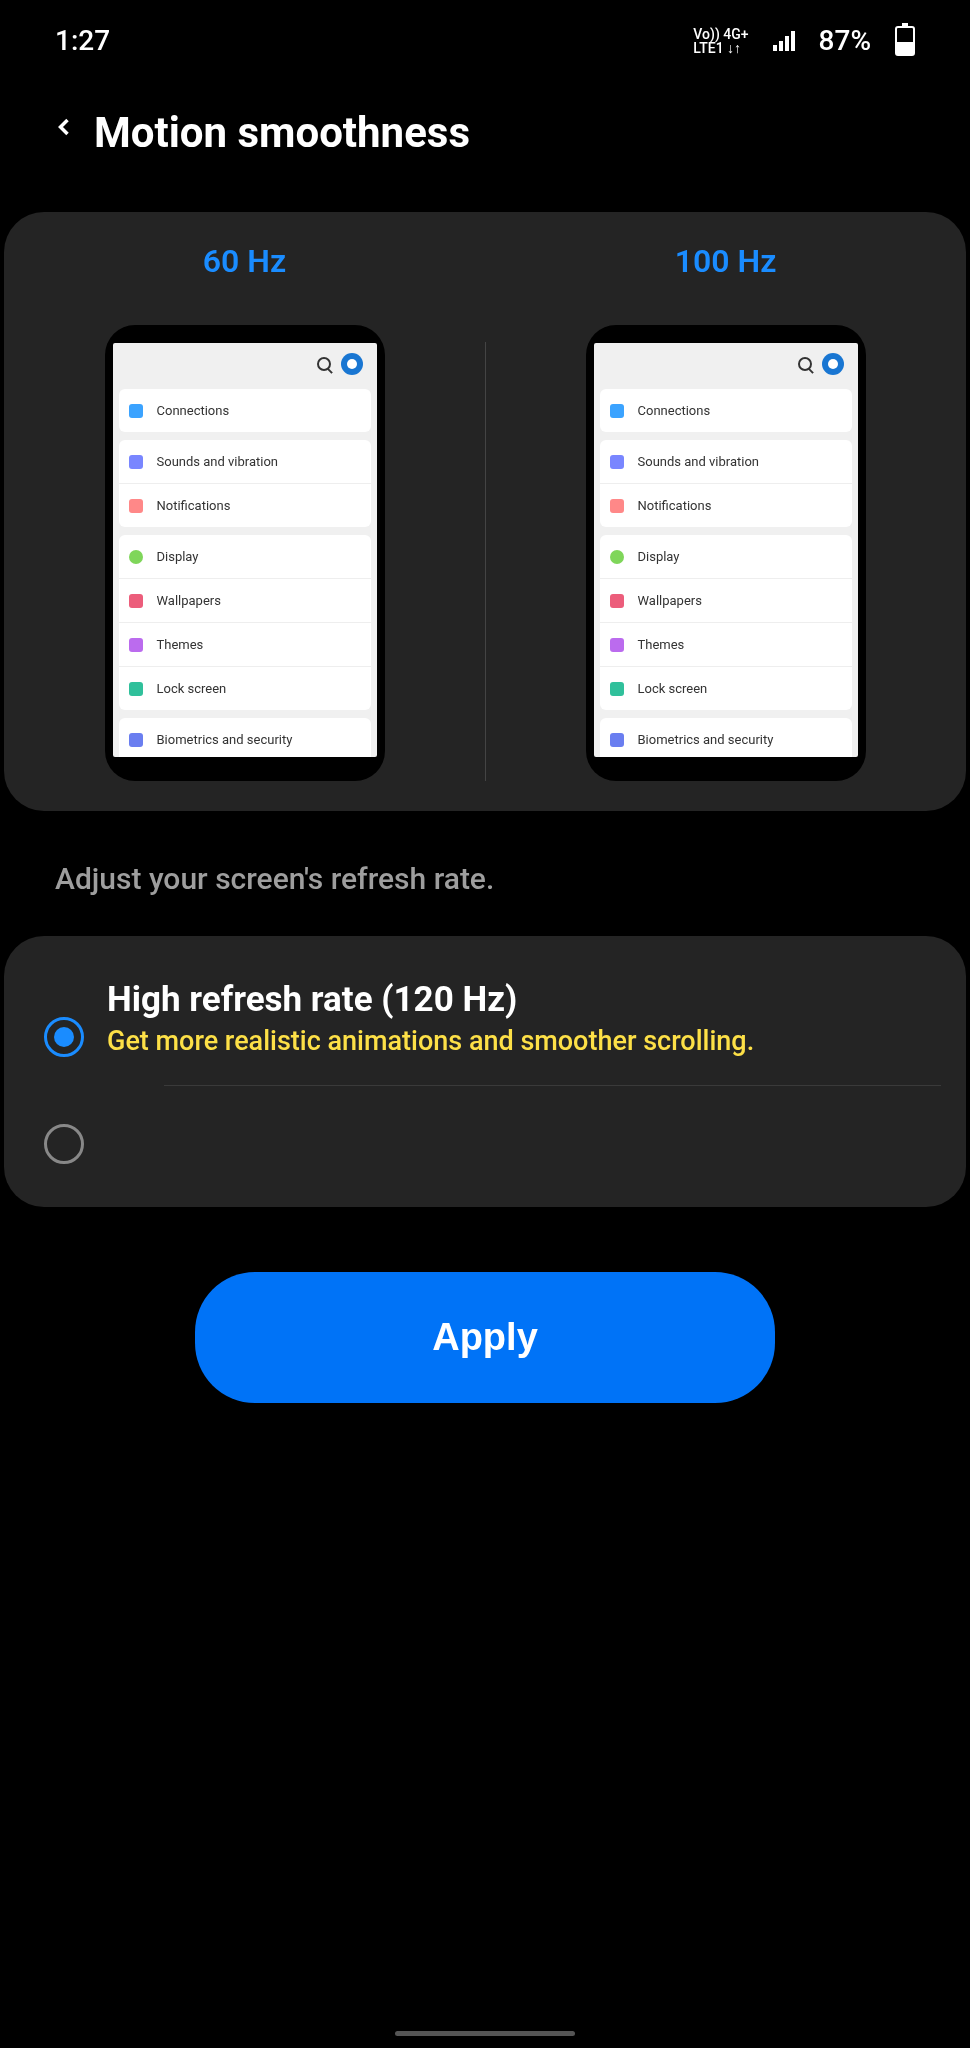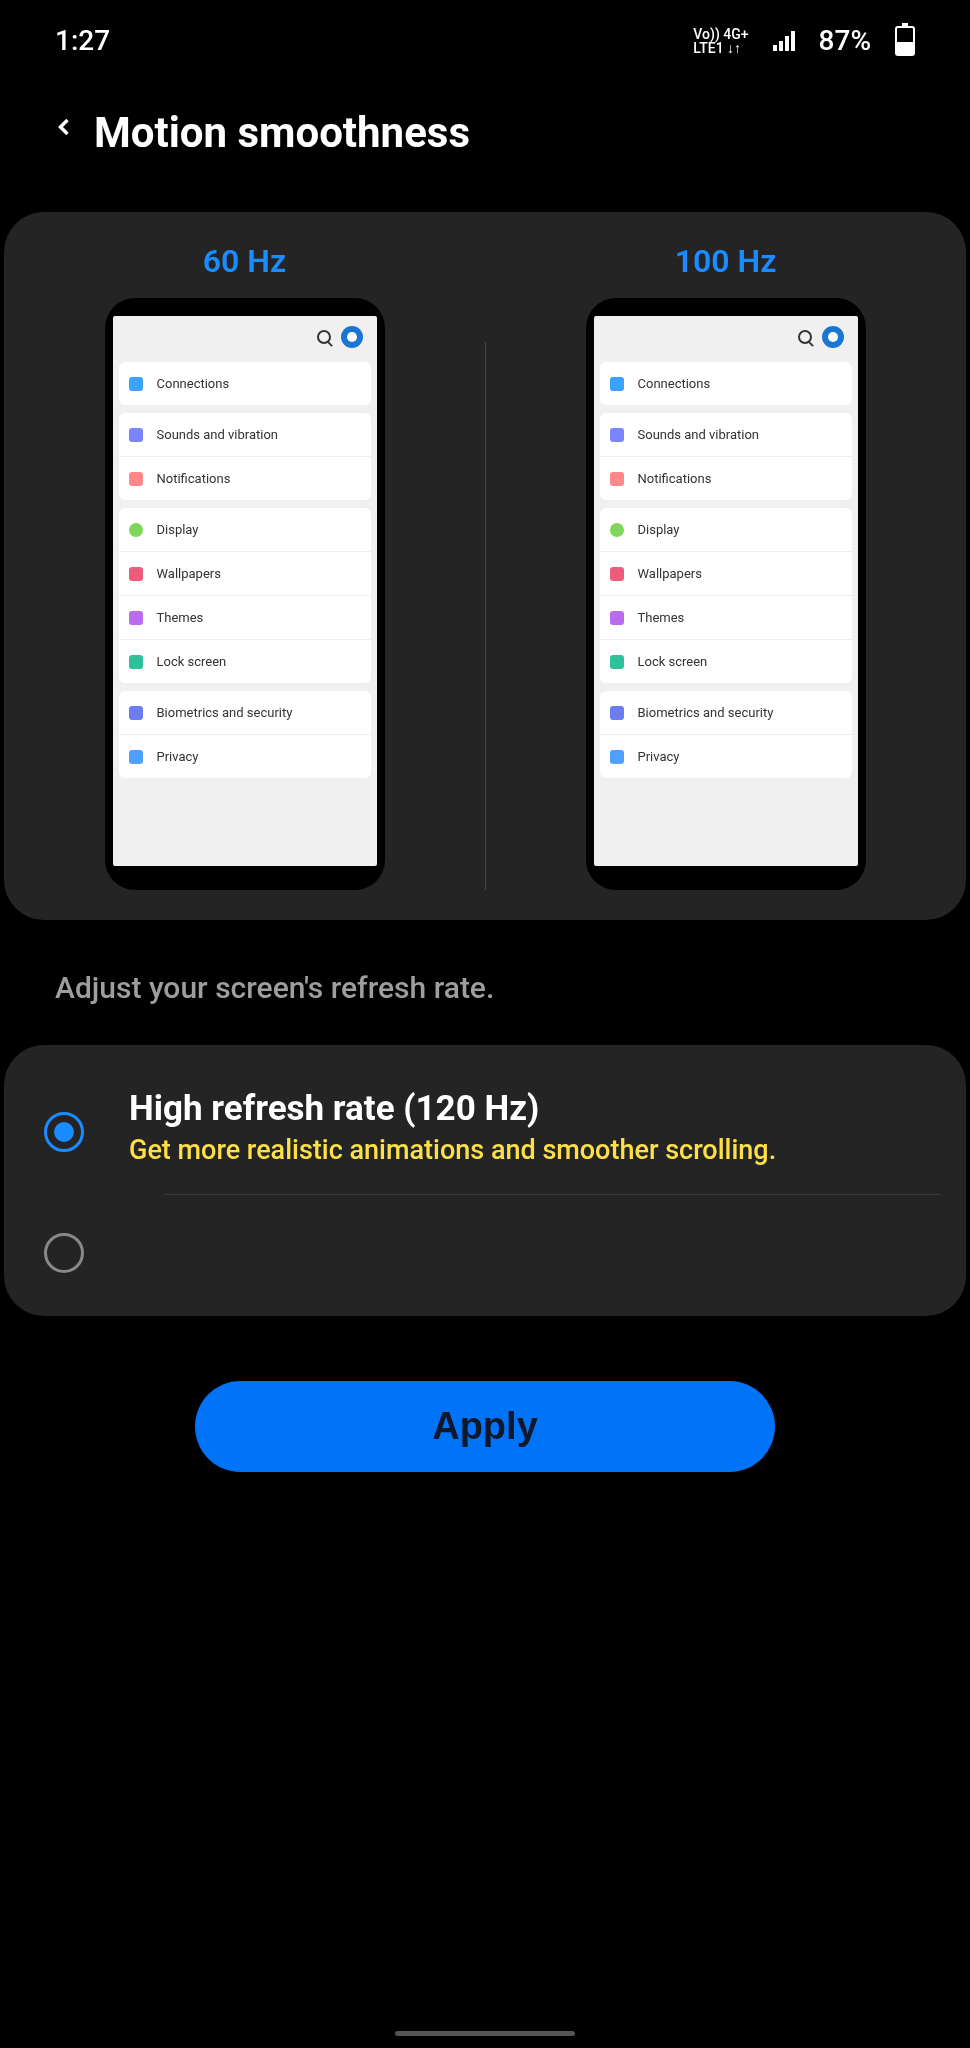--- a/index.html
+++ b/index.html
@@ -96,33 +96,33 @@
     .preview-col {
       flex: 1;
       display: flex;
       flex-direction: column;
       align-items: center;
     }
     .hz-label {
       color: #1a8cff;
       font-size: 32px;
       font-weight: 600;
-      margin-bottom: 18px;
+      margin-bottom: 45px;
     }
     .divider-center {
       position: absolute;
       top: 100px;
       bottom: 0;
       left: 50%;
       width: 1px;
       background: #444444;
     }
     .phone-mock {
       width: 280px;
-      height: 592px;
+      height: 456px;
       background: #000000;
       border-radius: 30px;
       padding: 18px 8px 24px;
       overflow: hidden;
       text-align: center;
     }
     .phone-screen {
       width: 100%;
       height: 100%;
       background: #f0f0f0;
@@ -201,23 +201,23 @@
       font-weight: 500;
     }
     .options-card {
       background: #242424;
       margin: 10px 4px 0;
       border-radius: 40px;
       padding: 15px 0;
     }
     .option-row {
       display: flex;
-      align-items: center;
+      align-items: flex-end;
       padding: 28px 40px;
-      gap: 45px;
+      gap: 23px;
       cursor: pointer;
     }
     .radio {
       width: 40px;
       height: 40px;
       border: 3px solid #888888;
       border-radius: 50%;
       flex-shrink: 0;
       margin-top: 10px;
       display: flex;
@@ -248,23 +248,23 @@
     .option-divider {
       height: 1px;
       background: #3a3a3a;
       margin-left: 160px;
       margin-right: 25px;
     }
     .apply-btn {
       display: block;
       margin: 65px auto 0;
       width: 580px;
-      padding: 24px 0;
+      padding: 44px 0;
       background: #0073f7;
-      color: #0f172a;
+      color: #ffffff;
       border: none;
       border-radius: 60px;
       font-size: 38px;
       font-weight: 700;
       cursor: pointer;
     }
     .home-indicator {
       position: absolute;
       bottom: 12px;
       left: 50%;

